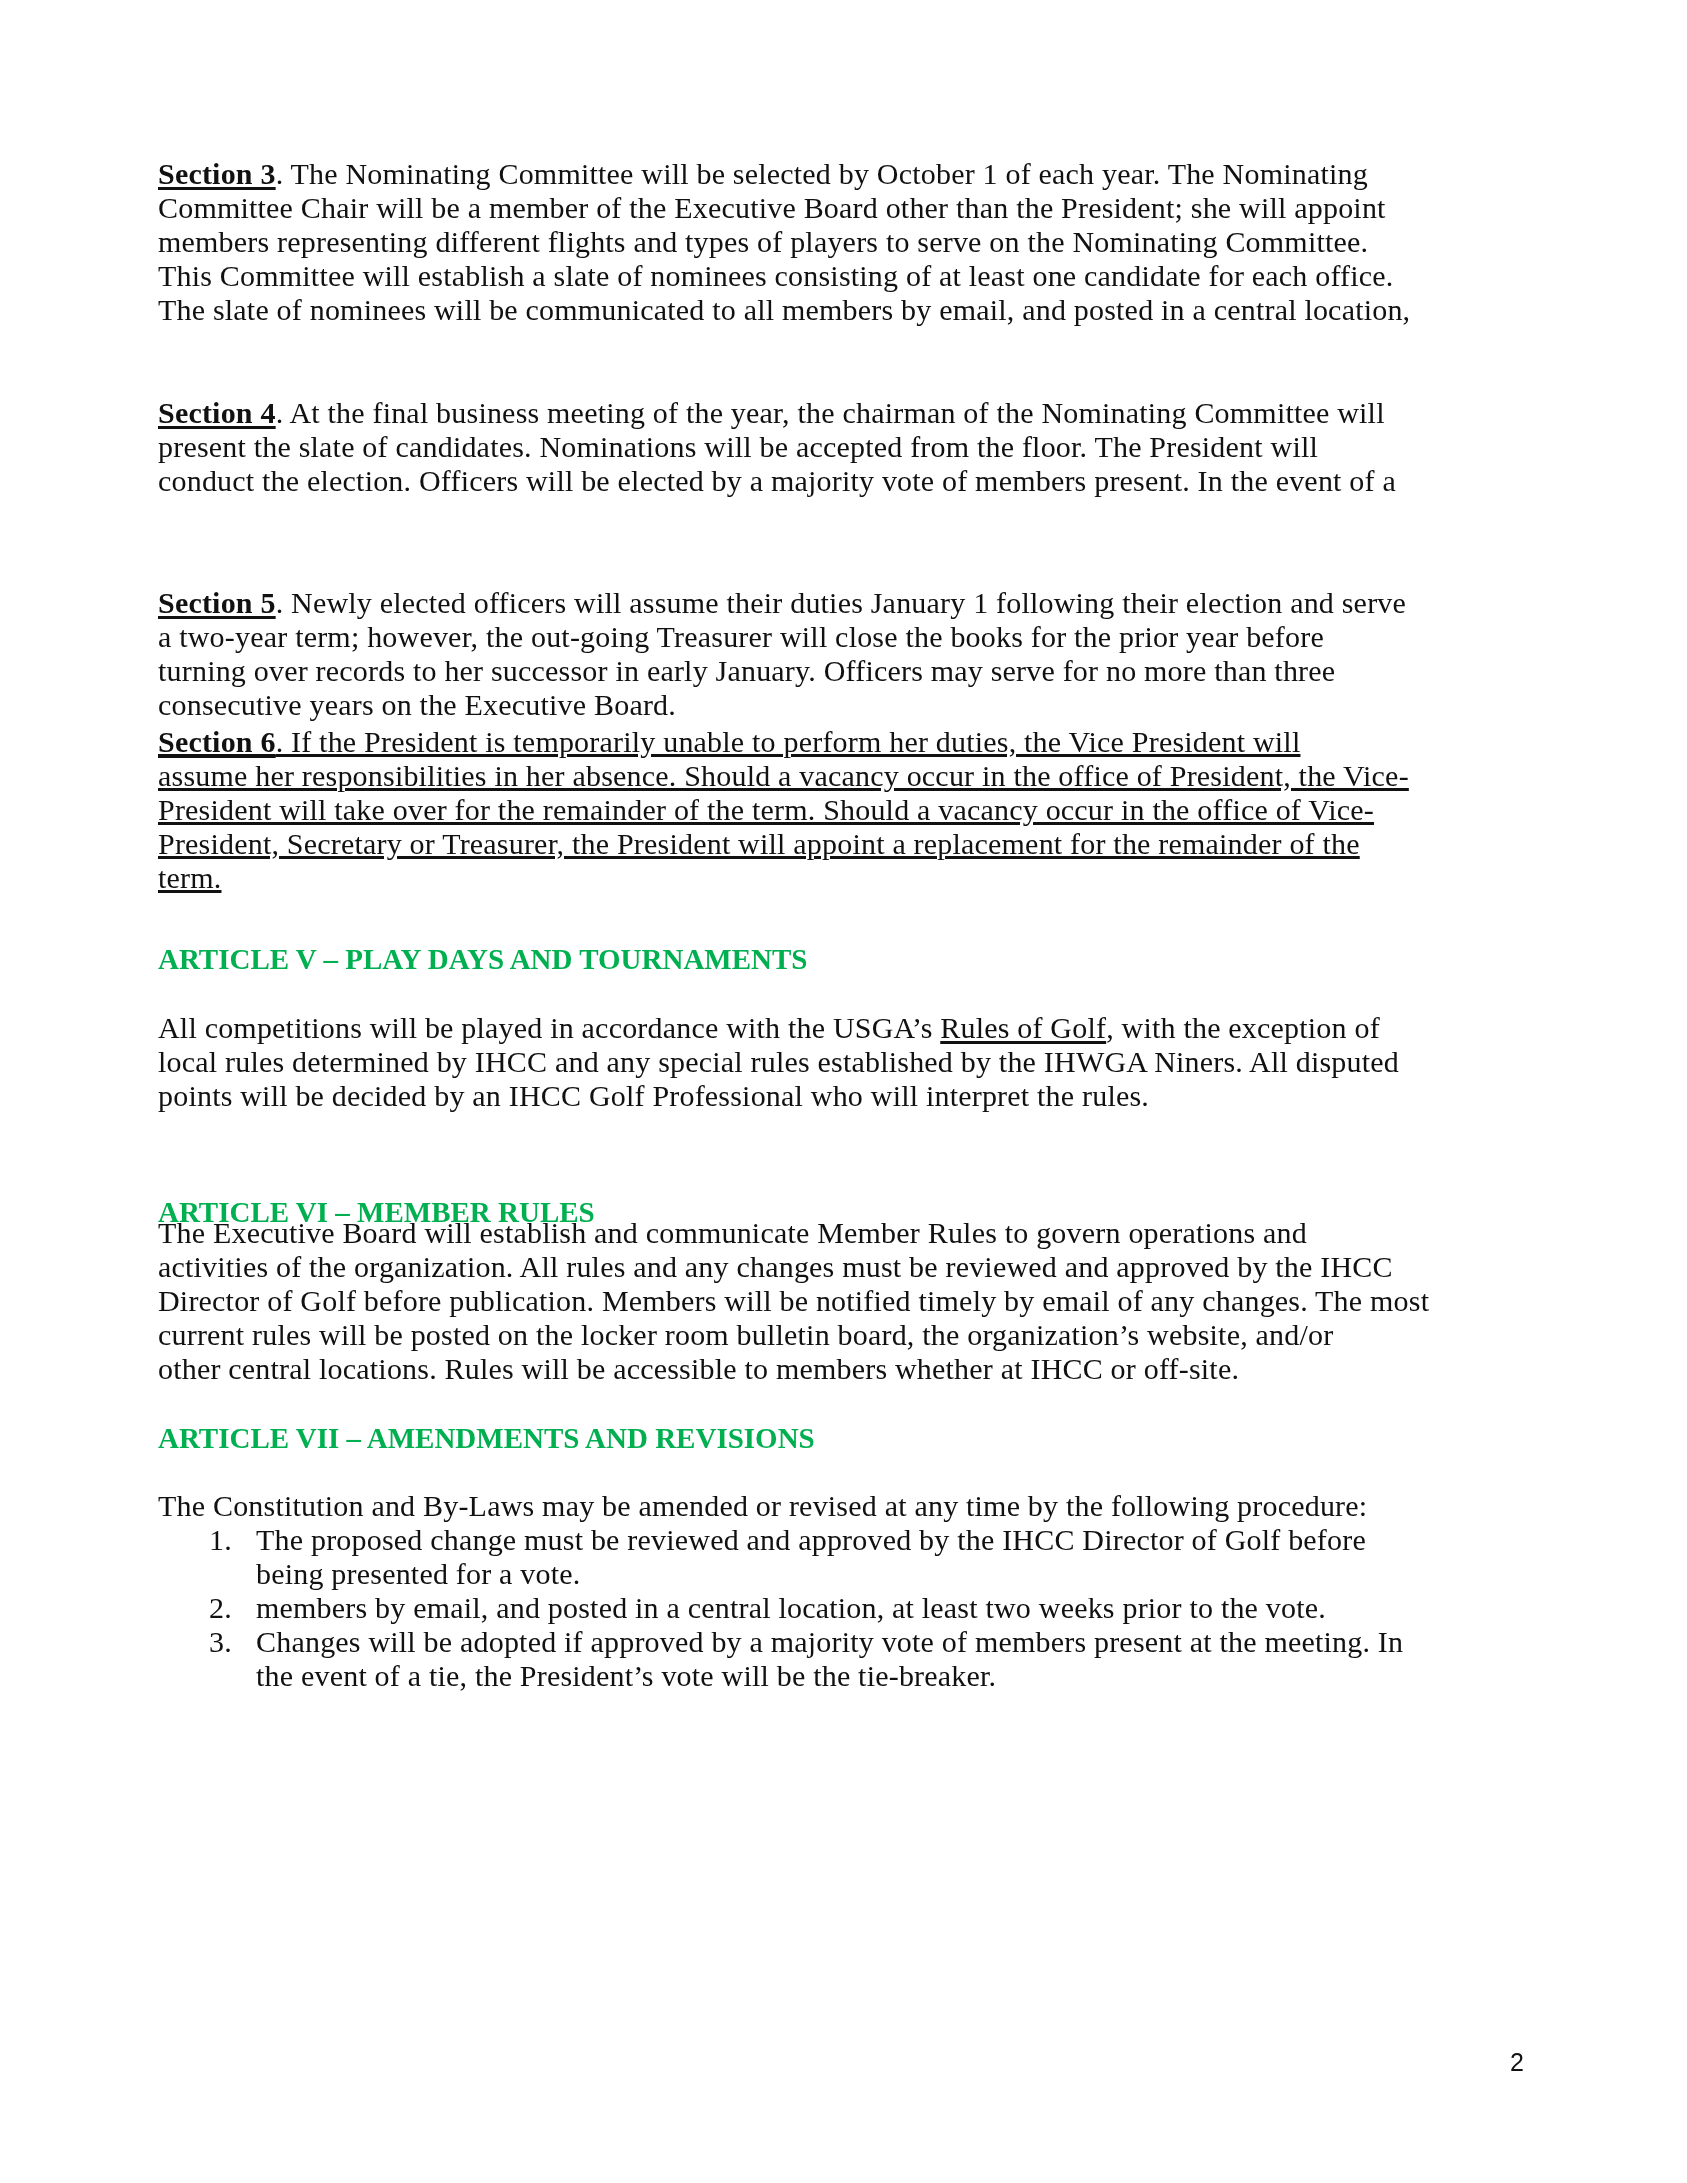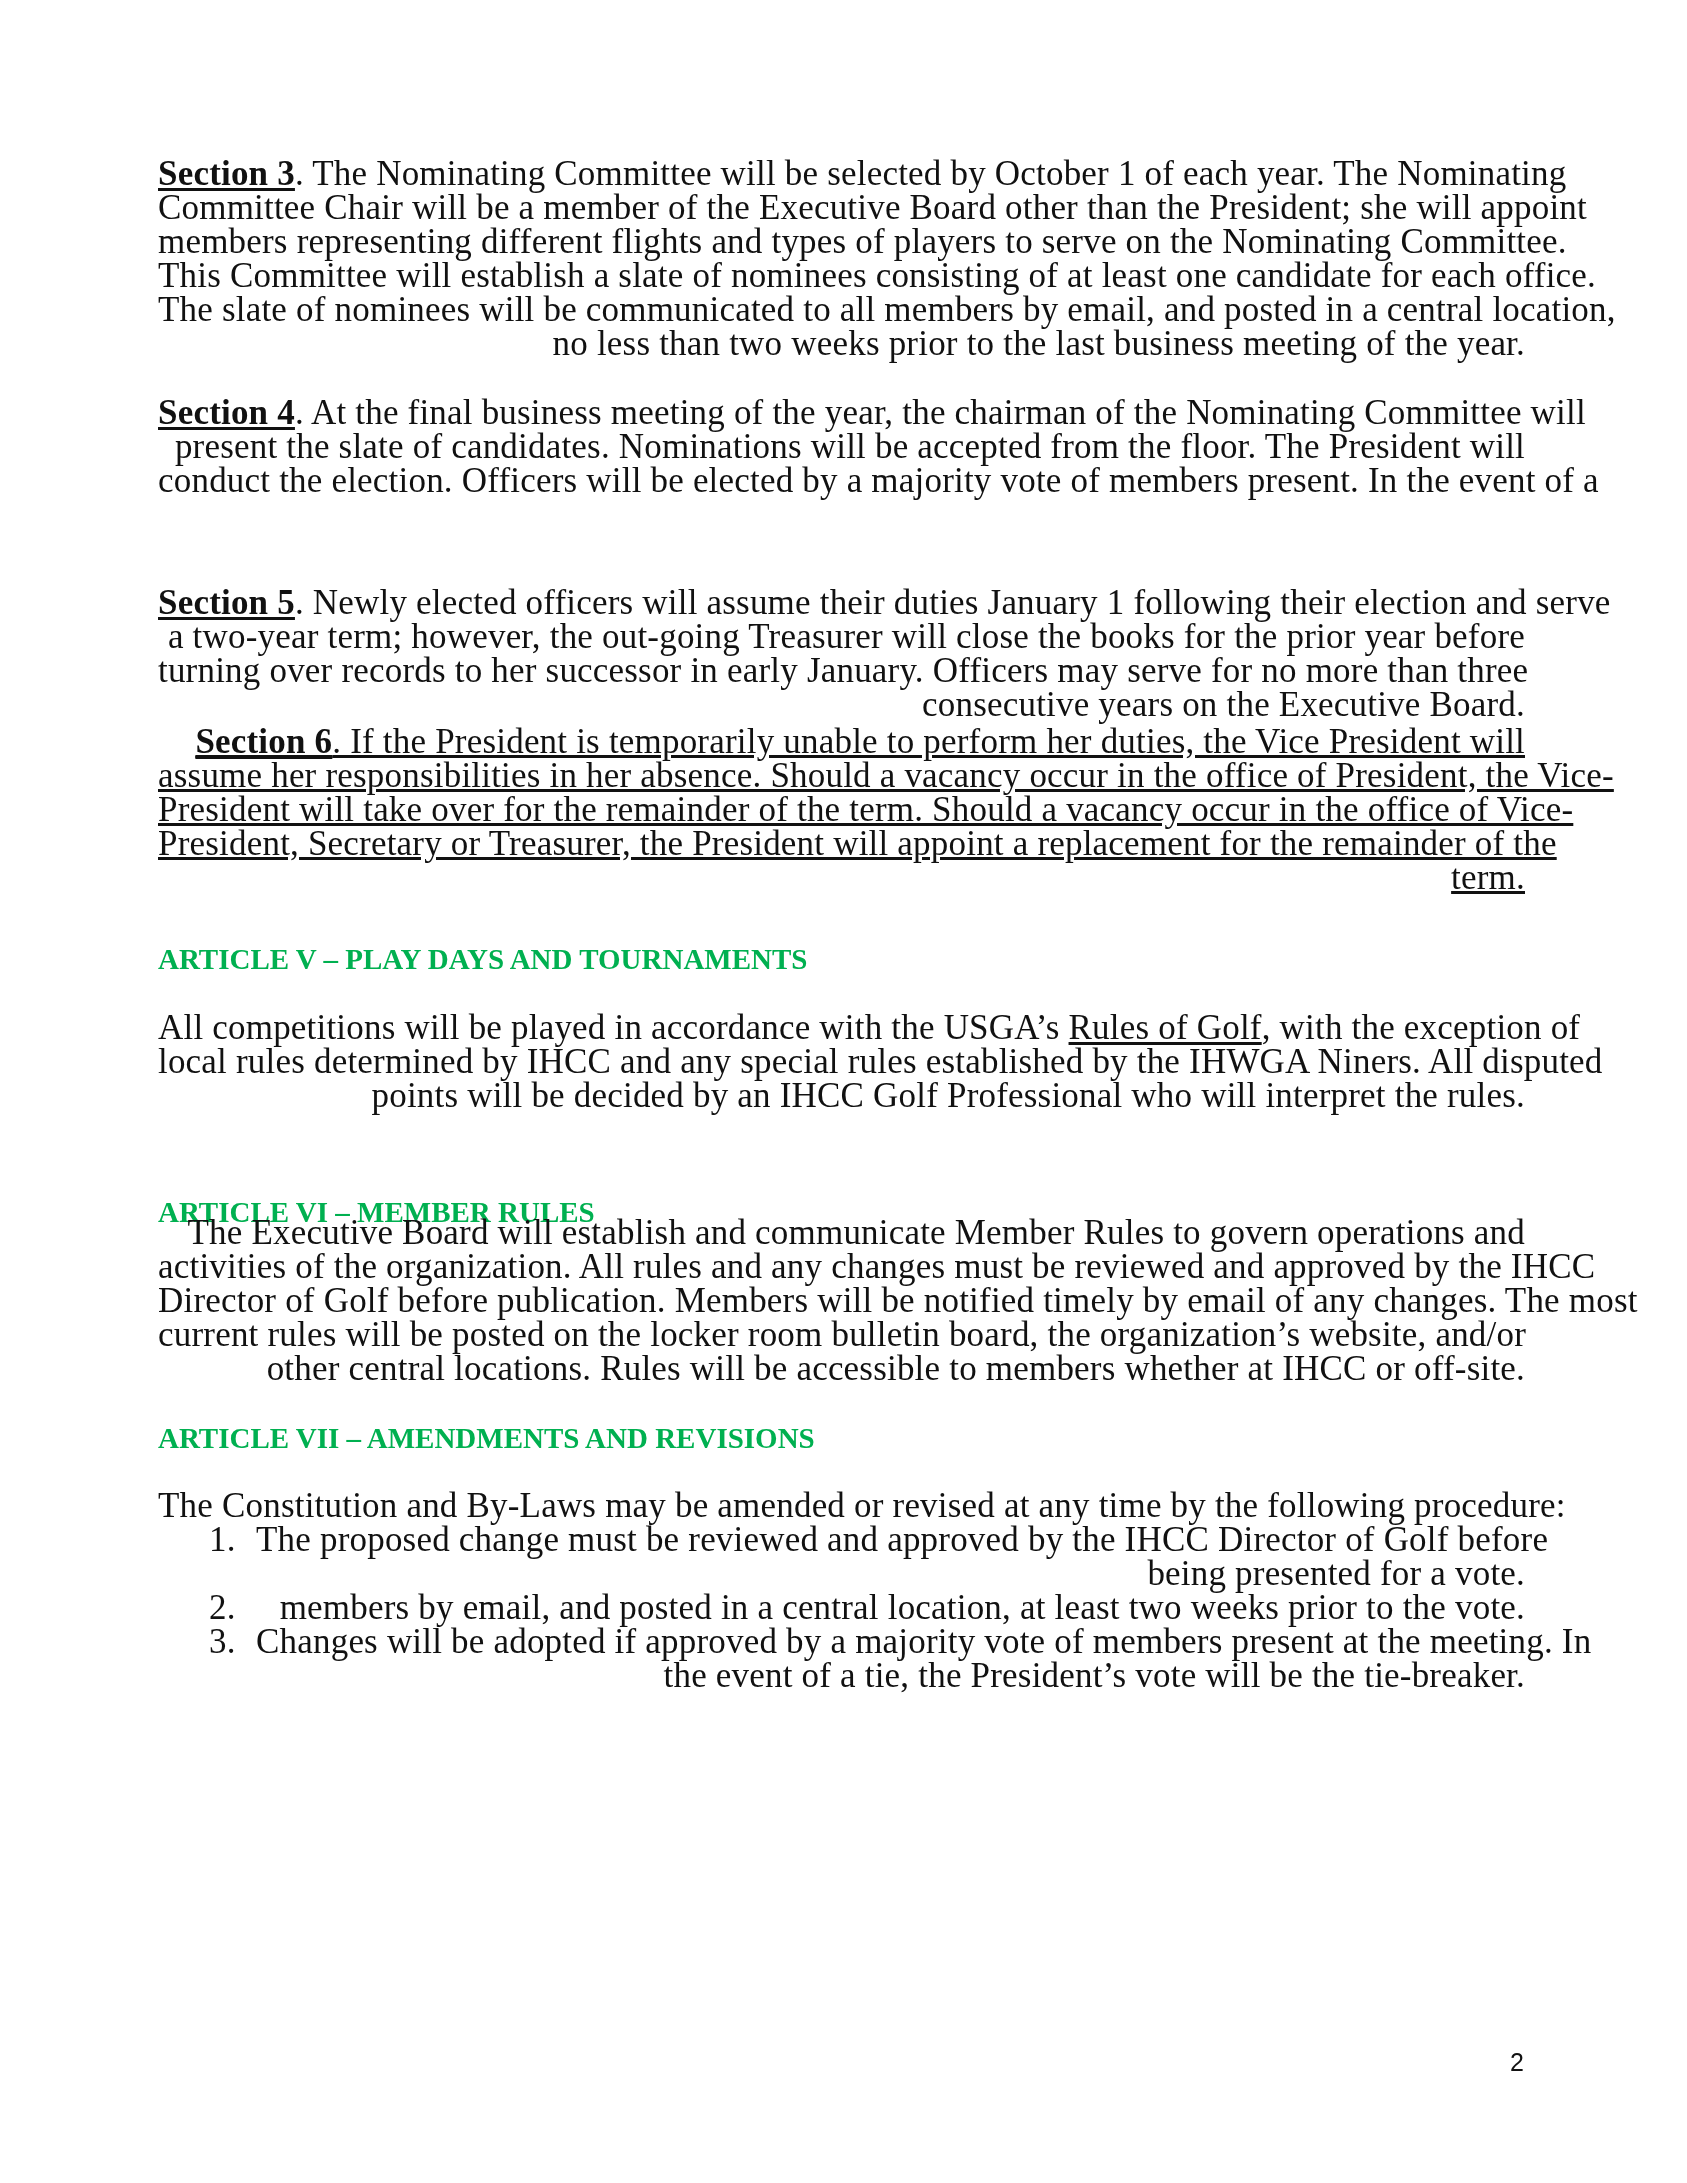--- a/index.html
+++ b/index.html
@@ -1,23 +1,22 @@
 <!DOCTYPE html>
 <html style="font-size:13.5px"><head>
 <meta charset="utf-8">
 <style>
   html, body { margin: 0; padding: 0; background: #ffffff; }
   body { width: 1687px; height: 2183px; position: relative; overflow: hidden; }
   .page { position: absolute; left: 0; top: 0; width: 1687px; height: 2183px; background: #fff; }
   .block {
     position: absolute; left: 158px; width: 1367px;
     font-family: "Liberation Serif", "DejaVu Serif", serif;
-    font-size: 35px; line-height: 34px; color: #111;
+    font-size: 30px; line-height: 34px; color: #111;
     letter-spacing: 0.2px;
-    text-align: right;
   }
   .line { white-space: nowrap; display: block; }
   .sec-label { font-weight: bold; text-decoration: underline; text-decoration-thickness: 2.5px; text-underline-offset: 3.4px; }
   .heading {
     position: absolute; left: 158px;
     font-family: "Liberation Serif", "DejaVu Serif", serif;
     font-weight: bold; font-size: 29px; line-height: 34px; color: #00B050;
     white-space: nowrap;
   }
   .u { text-decoration: underline; text-underline-offset: 3.4px; }
@@ -34,21 +33,20 @@
 <body>
 
 <div class="page">
 
   <div class="block" style="top:157px;">
     <span class="line"><span class="sec-label">Section 3</span><span>. The Nominating Committee will be selected by October 1 of each year. The Nominating</span></span>
     <span class="line">Committee Chair will be a member of the Executive Board other than the President; she will appoint</span>
     <span class="line">members representing different flights and types of players to serve on the Nominating Committee.</span>
     <span class="line">This Committee will establish a slate of nominees consisting of at least one candidate for each office.</span>
     <span class="line">The slate of nominees will be communicated to all members by email, and posted in a central location,</span>
-    <span class="line">no less than two weeks prior to the last business meeting of the year.</span>
   </div>
 
   <div class="block" style="top:396px;">
     <span class="line"><span class="sec-label">Section 4</span><span>. At the final business meeting of the year, the chairman of the Nominating Committee will</span></span>
     <span class="line">present the slate of candidates. Nominations will be accepted from the floor. The President will</span>
     <span class="line">conduct the election. Officers will be elected by a majority vote of members present. In the event of a</span>
   </div>
 
   <div class="block" style="top:556px;margin-top:30px;">
     <span class="line"><span class="sec-label">Section 5</span><span>. Newly elected officers will assume their duties January 1 following their election and serve</span></span>

